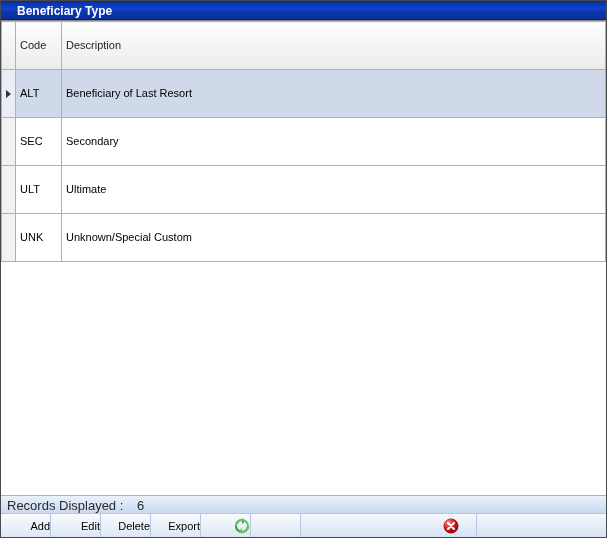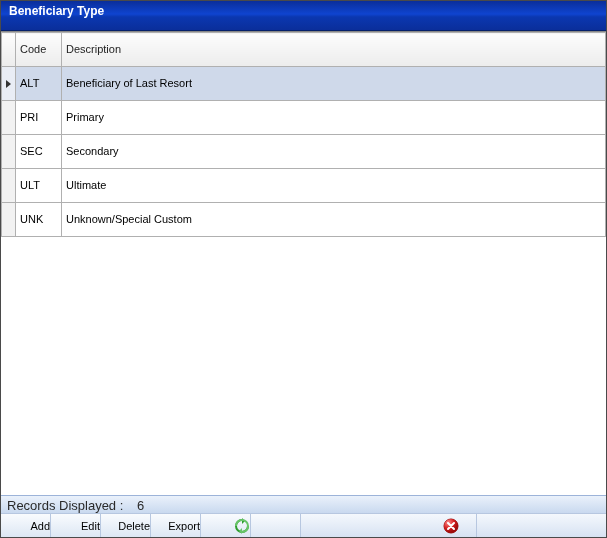--- a/index.html
+++ b/index.html
@@ -10,43 +10,43 @@
     font-size: 11px;
     background: #fff;
     overflow: hidden;
   }
   .window {
     width: 607px; height: 538px;
     display: flex; flex-direction: column;
     border: 1px solid #4a4a4a;
   }
   .titlebar {
-    height: 30px;
+    height: 19px;
     background: linear-gradient(to bottom, #0a3ab0 0%, #0a3ab0 40%, #1d5de6 40%, #0a3ab0 100%);
     background: linear-gradient(to bottom, #0a2e9a 0%, #0f44d0 45%, #0b37b0 55%, #0a2e9a 100%);
     color: #fff;
     font-weight: bold;
     font-size: 12px;
-    padding: 3px 8px 0 8px;
+    padding: 3px 8px 0 16px;
     border-bottom: 1px solid #05206a;
   }
   .grid-wrap {
     flex: 1 1 auto;
     background: #fff;
     overflow: hidden;
     border-top: 1px solid #888;
   }
   table.grid {
     border-collapse: collapse;
     width: 100%;
     table-layout: fixed;
   }
   table.grid th, table.grid td {
     border: 1px solid #b0b0b0;
-    padding: 10px 4px;
+    padding: 17px 4px;
     height: 15px;
     line-height: 13px;
     text-align: left;
     font-weight: normal;
     overflow: hidden;
     white-space: nowrap;
   }
   table.grid th {
     background: linear-gradient(to bottom, #fdfdfd, #ececec);
     color: #222;
@@ -121,25 +121,20 @@
         </tr>
       </thead>
       <tbody>
         <tr class="selected">
           <td class="sel"><span class="row-indicator"></span></td>
           <td>ALT</td>
           <td>Beneficiary of Last Resort</td>
         </tr>
         <tr>
           <td class="sel"></td>
-          <td>PRI</td>
-          <td>Primary</td>
-        </tr>
-        <tr>
-          <td class="sel"></td>
           <td>SEC</td>
           <td>Secondary</td>
         </tr>
         <tr>
           <td class="sel"></td>
           <td>ULT</td>
           <td>Ultimate</td>
         </tr>
         <tr>
           <td class="sel"></td>

